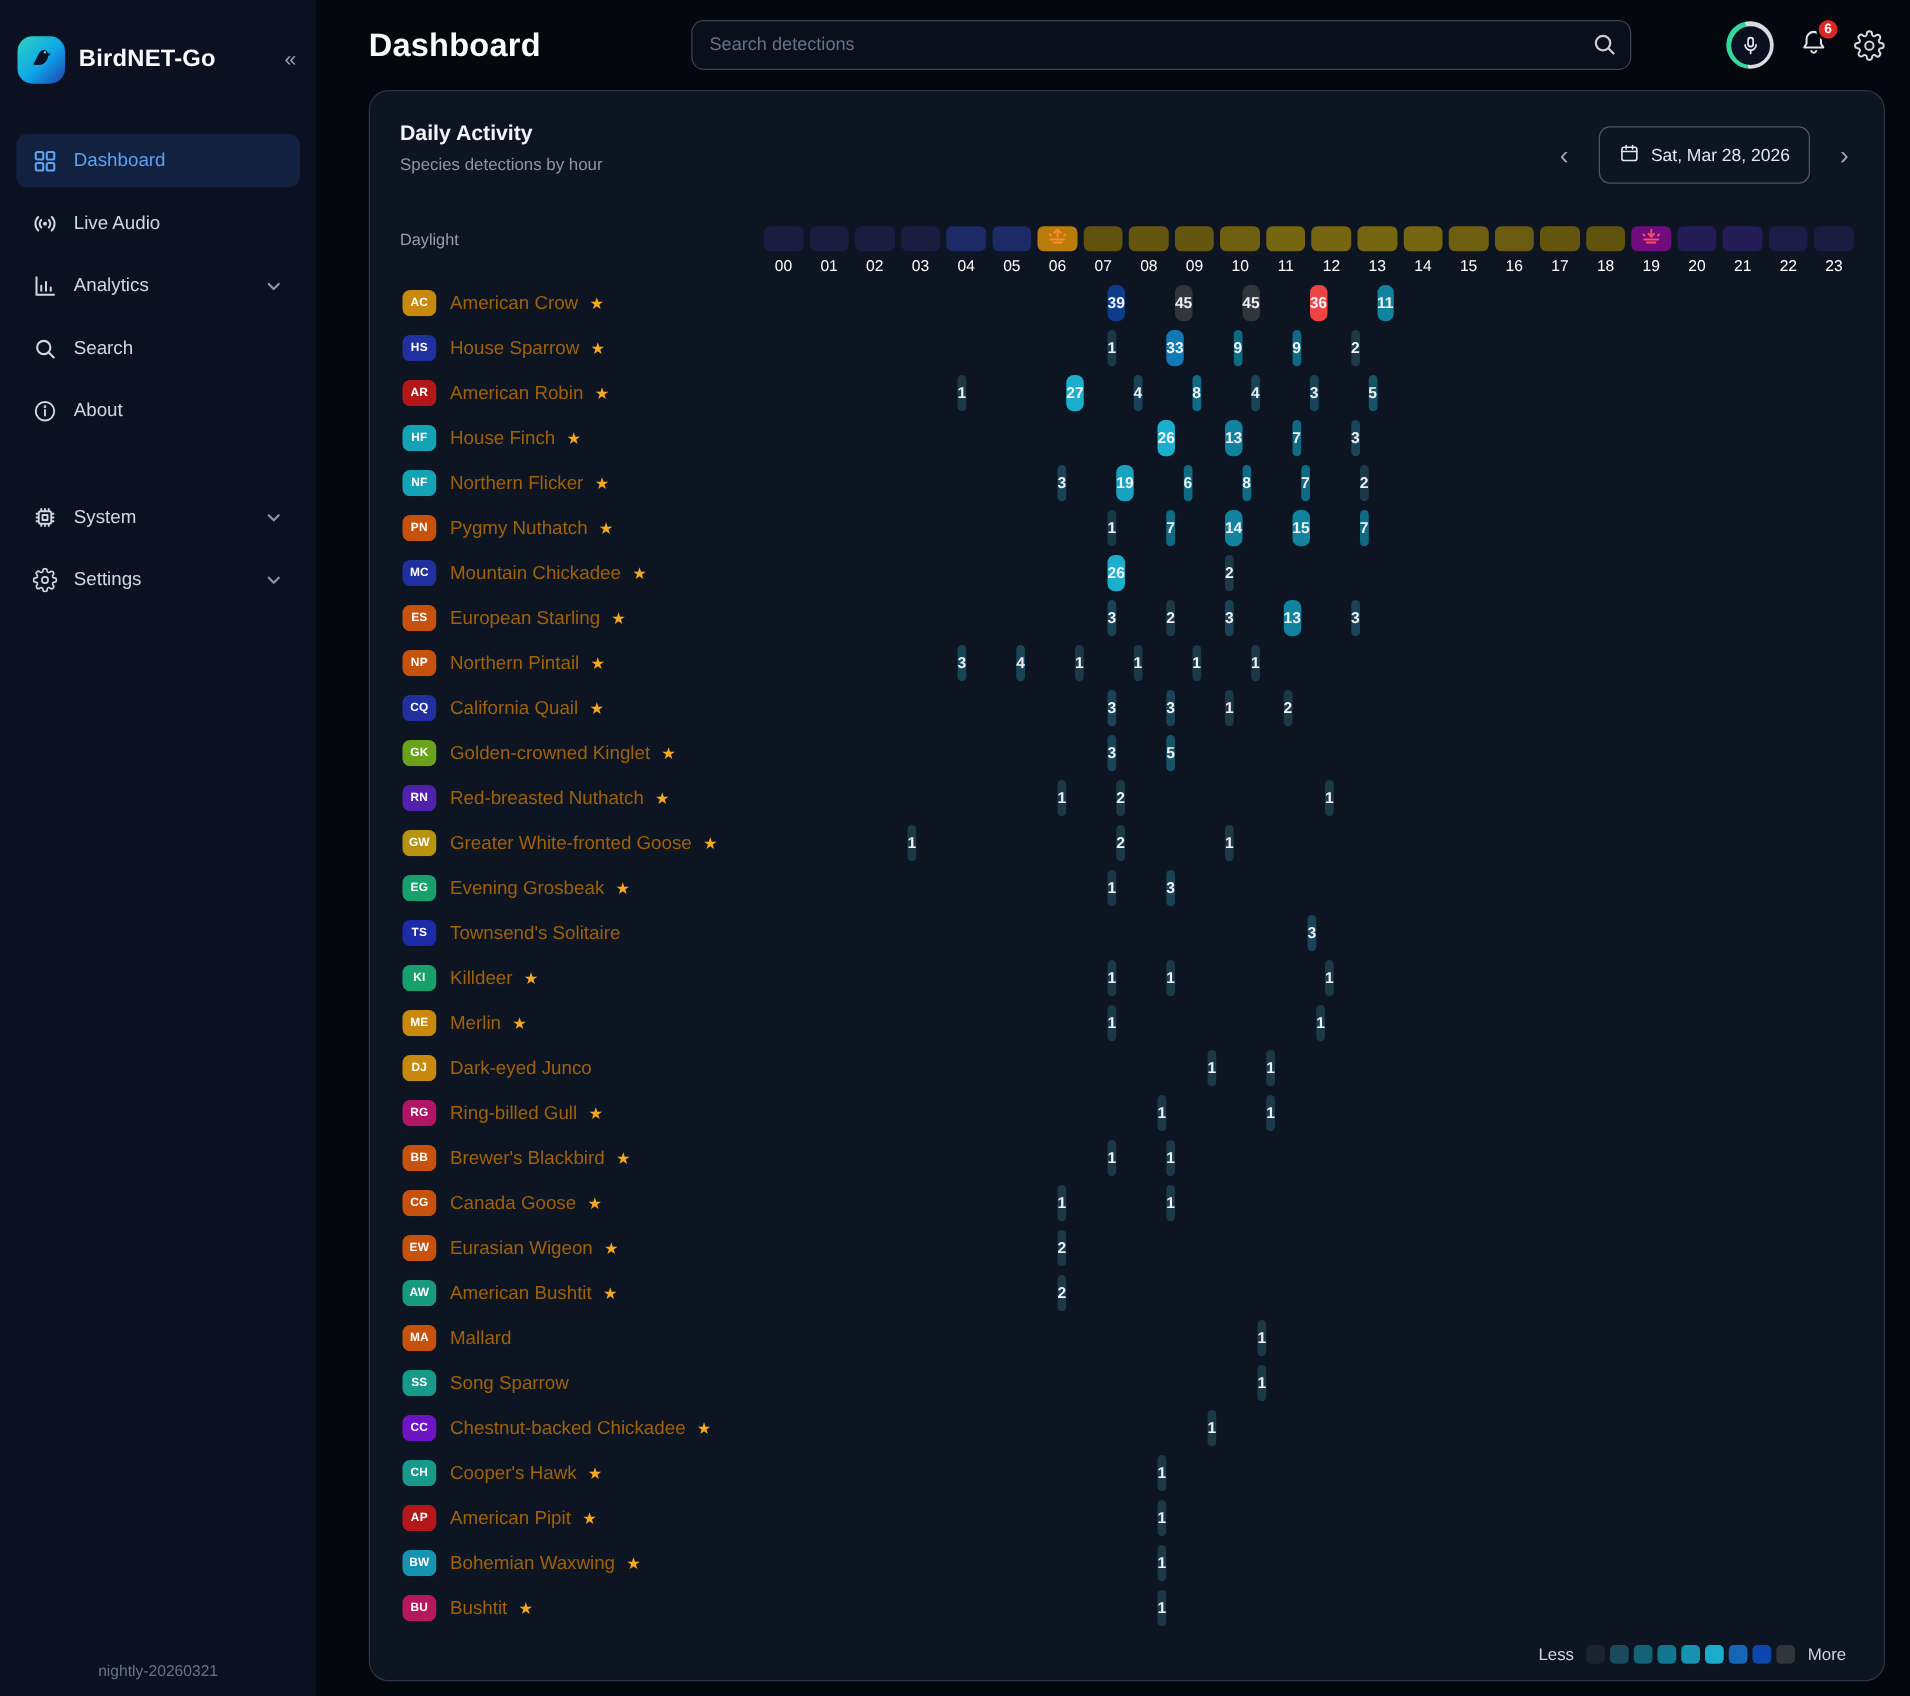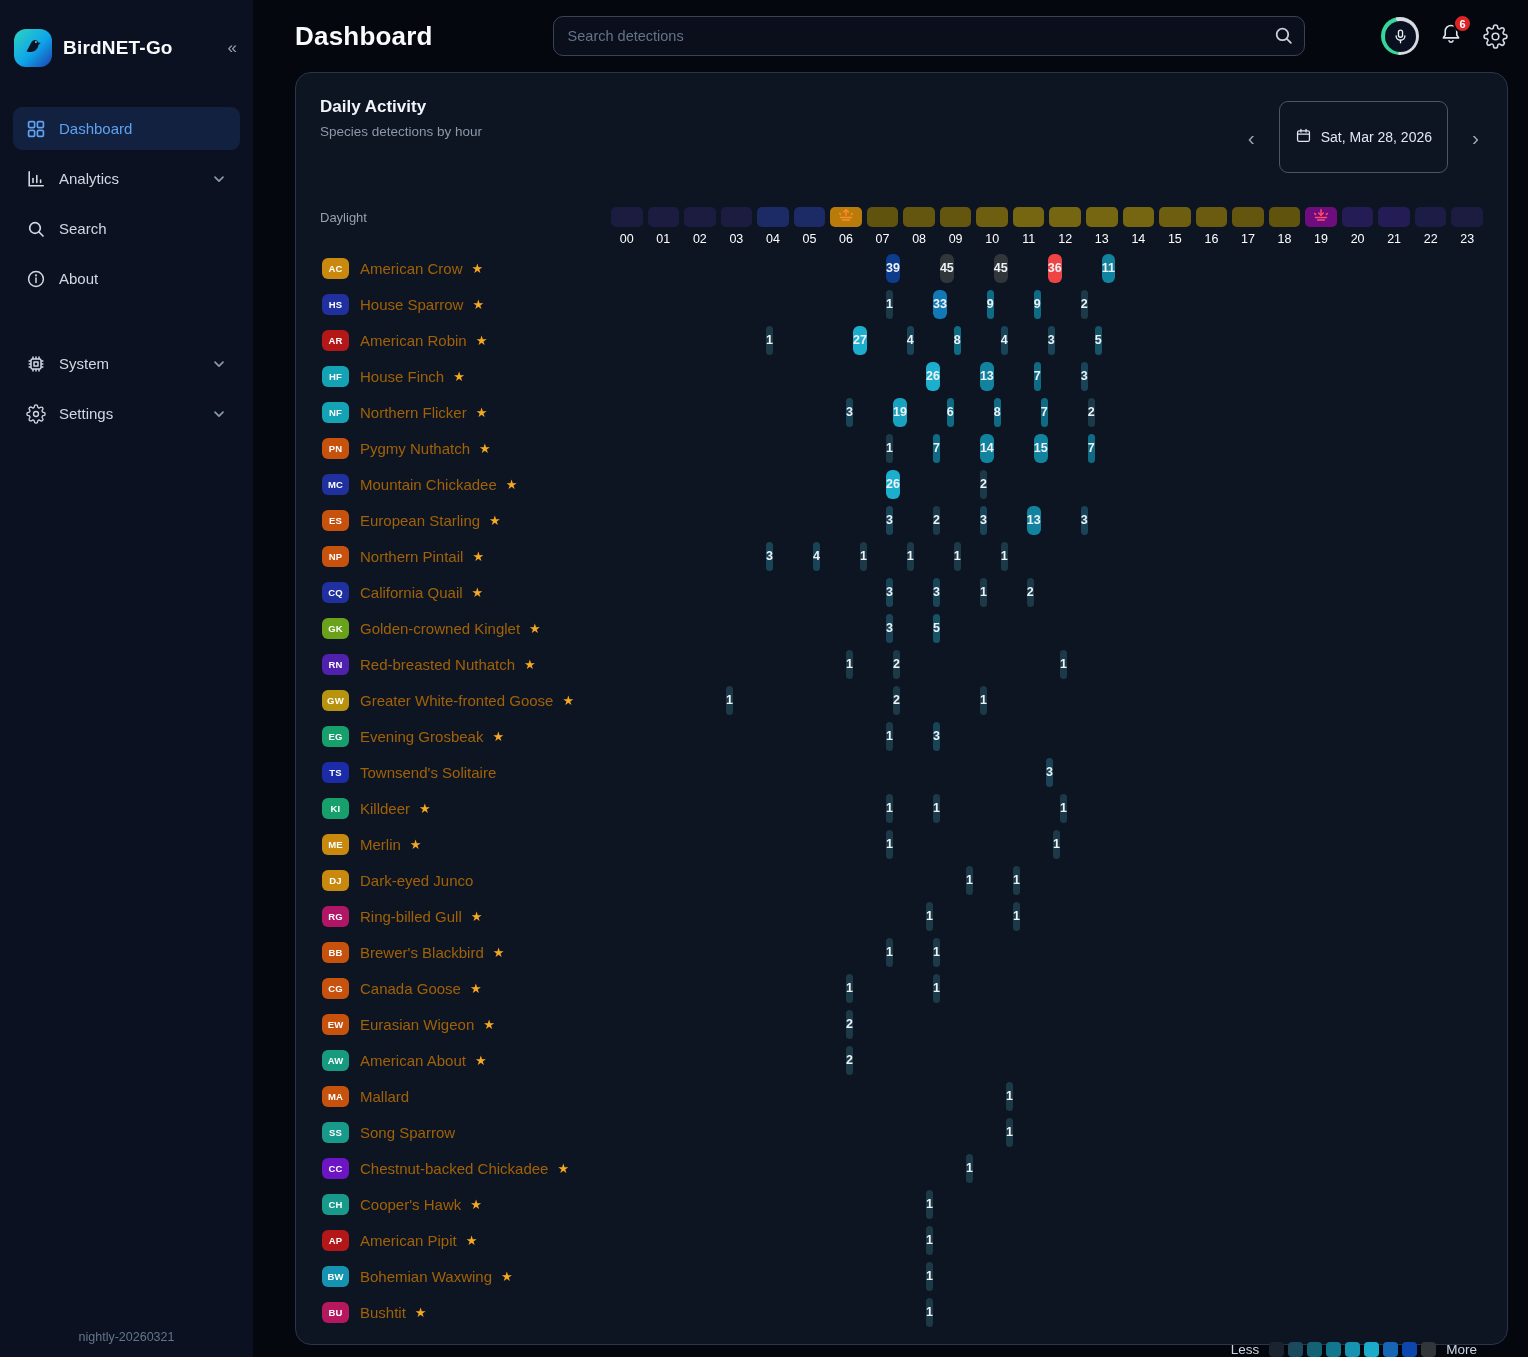--- a/index.html
+++ b/index.html
@@ -38,21 +38,21 @@
   .bell-wrap { position:relative; cursor:pointer; color:#dbe2ea; }
   .notif-badge { position:absolute; top:-8px; right:-9px; min-width:19px; height:19px; border-radius:50%; background:#dc2626; color:#fff; font-size:11px; font-weight:700; display:grid; place-items:center; border:2px solid #04070e; }
   .gear-btn { color:#d3dae2; cursor:pointer; display:grid; place-items:center; }
   
   .card { flex:1; background:#0d1422; border:1px solid #2b3547; border-radius:16px; padding:24px 24px 14px; display:flex; flex-direction:column; min-height:0; }
   .card-head { display:flex; align-items:flex-start; flex:none; }
   .card-title { font-size:17px; font-weight:700; color:#f1f5f9; }
   .card-sub { font-size:13.5px; color:#8b98a9; margin-top:7px; }
   .date-controls { margin-left:auto; display:flex; align-items:center; gap:20px; margin-top:4px; }
   .nav-arrow { color:#9aa6b4; font-size:21px; cursor:pointer; line-height:1; padding:2px 4px; }
-  .date-btn { display:flex; align-items:center; gap:9px; border:1px solid #4a5568; border-radius:9px; padding:25px 15px; color:#e2e8f0; font-size:14px; cursor:pointer; background:transparent; font-family:"Liberation Sans",sans-serif; }
+  .date-btn { display:flex; align-items:center; gap:9px; border:1px solid #4a5568; border-radius:9px; padding:12px 15px; color:#e2e8f0; font-size:14px; cursor:pointer; background:transparent; font-family:"Liberation Sans",sans-serif; }
   
   .grid { margin-top:34px; flex:1; display:flex; flex-direction:column; min-height:0; }
   .grid-row { display:grid; grid-template-columns:286px repeat(24,1fr); column-gap:5px; align-items:center; }
   .daylight-label { color:#93a1b1; font-size:13px; }
   .daylight-cell { height:20px; border-radius:5px; display:grid; place-items:center; }
   .hours-row { margin:5px 0 4px; }
   .hour-label { text-align:center; color:#ffffff; font-size:12.5px; }
   .species-row { height:36px;gap:40px; }
   .row-label { display:flex; align-items:center; gap:11px; padding-left:2px; overflow:hidden; white-space:nowrap; }
   .badge-sq { min-width:27px; height:21px; border-radius:6px; display:grid; place-items:center; color:#fff; font-size:9.5px; font-weight:700; letter-spacing:.2px; padding:0 4px; }
@@ -84,20 +84,32 @@
       <div class="nav-item active">
         <span class="nicon">
           <svg width="20" height="20" viewBox="0 0 20 20" fill="none" stroke="currentColor" stroke-width="1.7" stroke-linejoin="round">
             <rect x="2.6" y="2.6" width="6" height="6" rx="1.2"></rect>
             <rect x="11.4" y="2.6" width="6" height="6" rx="1.2"></rect>
             <rect x="2.6" y="11.4" width="6" height="6" rx="1.2"></rect>
             <rect x="11.4" y="11.4" width="6" height="6" rx="1.2"></rect>
           </svg>
         </span>
         <span>Dashboard</span>
+      </div>
+      <div class="nav-item">
+        <span class="nicon">
+          <svg width="20" height="20" viewBox="0 0 20 20" fill="none" stroke="currentColor" stroke-width="1.6" stroke-linecap="round">
+            <circle cx="10" cy="10" r="1.6" fill="currentColor" stroke="none"></circle>
+            <path d="M7 13a4.2 4.2 0 0 1 0-6"></path>
+            <path d="M13 7a4.2 4.2 0 0 1 0 6"></path>
+            <path d="M4.6 15.4a7.6 7.6 0 0 1 0-10.8"></path>
+            <path d="M15.4 4.6a7.6 7.6 0 0 1 0 10.8"></path>
+          </svg>
+        </span>
+        <span>Live Audio</span>
       </div>
       <div class="nav-item">
         <span class="nicon">
           <svg width="20" height="20" viewBox="0 0 20 20" fill="none" stroke="currentColor" stroke-width="1.6" stroke-linecap="round">
             <path d="M3.2 2.8v14h14"></path>
             <path d="M7 13.5V9.5"></path>
             <path d="M10.8 13.5V6.5"></path>
             <path d="M14.6 13.5v-2.5"></path>
           </svg>
         </span>
@@ -970,21 +982,21 @@
             <div class="cell"></div>
             <div class="cell"></div>
             <div class="cell"></div>
             <div class="cell"></div>
             <div class="cell"></div>
             <div class="cell"></div>
           </div>
           <div class="grid-row species-row">
             <div class="row-label">
               <span class="badge-sq" style="background: rgb(24, 154, 128);">AW</span>
-              <span class="species-name">American About</span>
+              <span class="species-name">American Bushtit</span>
               <span class="star">★</span>
             </div>
             <div class="cell"></div>
             <div class="cell"></div>
             <div class="cell"></div>
             <div class="cell"></div>
             <div class="cell"></div>
             <div class="cell" style="background: rgb(28, 57, 71);">2</div>
             <div class="cell"></div>
             <div class="cell"></div>

